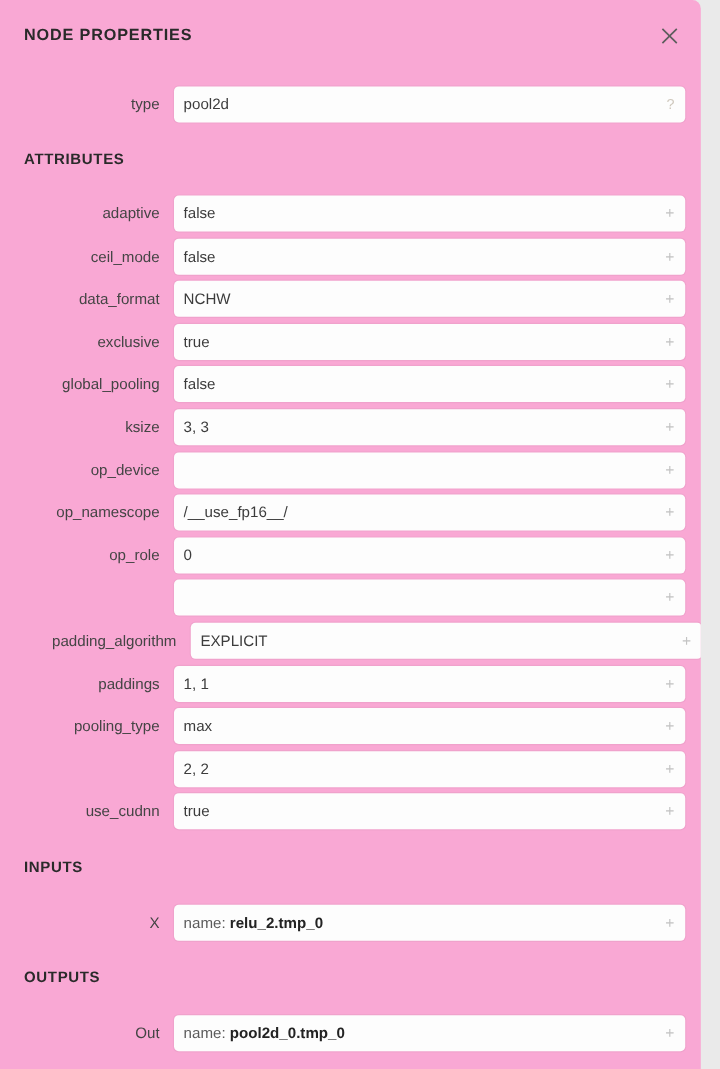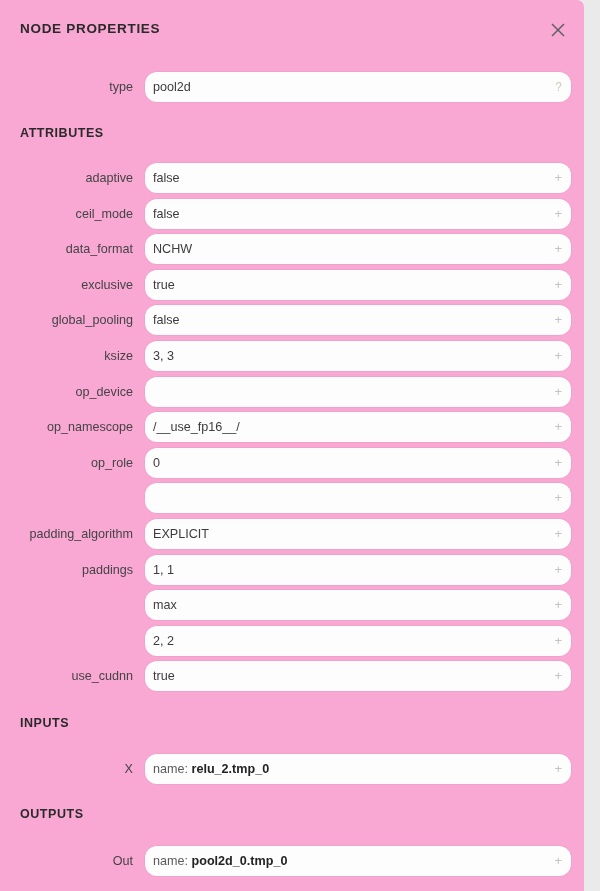--- a/index.html
+++ b/index.html
@@ -92,21 +92,21 @@
     white-space: nowrap;
     overflow: hidden;
   }
   .row-field {
     position: absolute;
     left: 145px;
     top: 0;
     width: 426px;
     height: 30px;
     background: #fdfdfd;
-    border-radius: 12px;
+    border-radius: 4px;
     box-shadow: 0 0 0 1px rgba(0,0,0,0.035);
     box-sizing: border-box;
     text-decoration: underline;
   }
   .row-value {
     position: absolute;
     left: 8px;
     top: 0;
     right: 28px;
     height: 30px;
@@ -229,35 +229,36 @@
           <div class="row-value">0</div>
           <div class="row-affix">+</div>
         </div>
       </div>
       <div class="row" style="top: 483px;">
         <div class="row-field">
           <div class="row-value"></div>
           <div class="row-affix">+</div>
         </div>
       </div>
-      <div class="row" style="top: 519px;">
+      <div class="row" style="top: 519px; margin-left: 14px;">
         <div class="row-label">padding_algorithm</div>
         <div class="row-field">
           <div class="row-value">EXPLICIT</div>
           <div class="row-affix">+</div>
         </div>
       </div>
       <div class="row" style="top: 555px;">
         <div class="row-label">paddings</div>
         <div class="row-field">
           <div class="row-value">1, 1</div>
           <div class="row-affix">+</div>
         </div>
       </div>
       <div class="row" style="top: 590px;">
+        <div class="row-label">pooling_type</div>
         <div class="row-field">
           <div class="row-value">max</div>
           <div class="row-affix">+</div>
         </div>
       </div>
       <div class="row" style="top: 626px;">
         <div class="row-field">
           <div class="row-value">2, 2</div>
           <div class="row-affix">+</div>
         </div>

